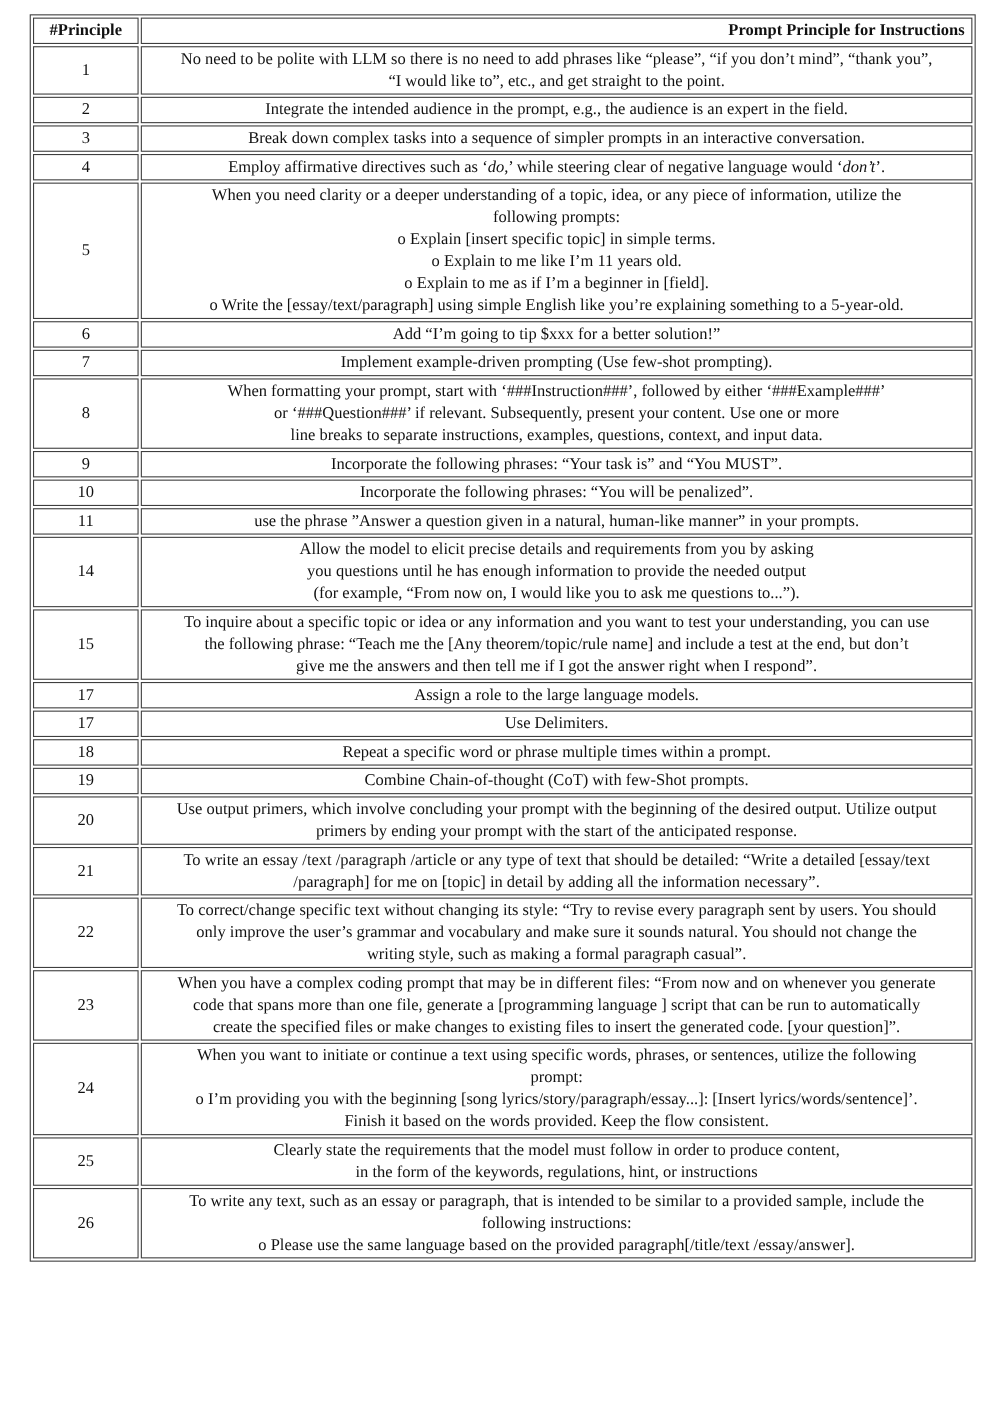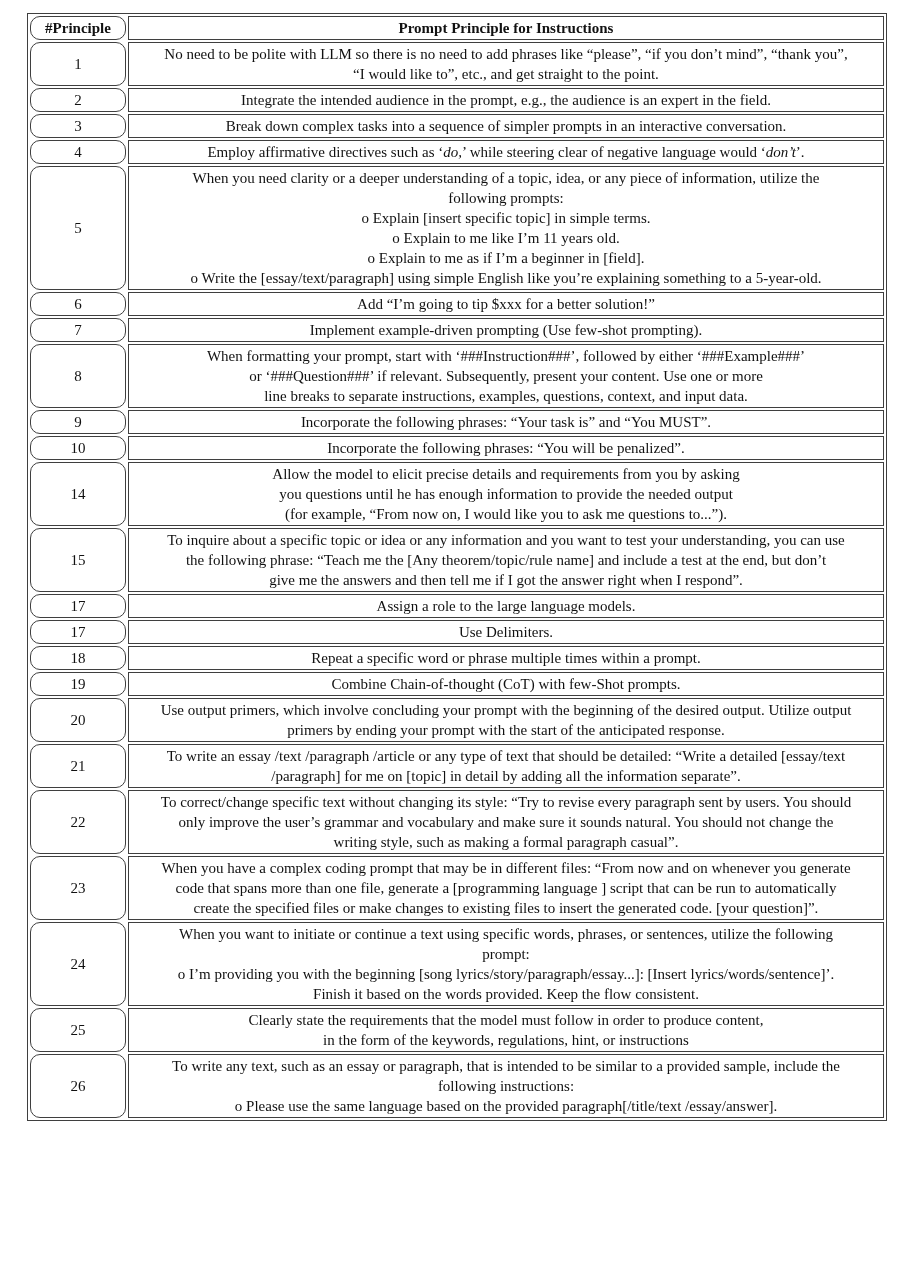--- a/index.html
+++ b/index.html
@@ -29,24 +29,23 @@
   table.principles td {
     border: 1px solid #3f3f3f;
     font-size: 15px;
     vertical-align: middle;
     background: #ffffff;
   }
   th.num, td.num {
     width: 90px;
     text-align: center;
     padding: 1px 2px;
-    border-radius: 10px;
   }
   th.desc-h {
-    text-align: center;
+    text-align: right;
     padding: 1px 6px;
     margin-left: 44px;
   }
   th {
     font-weight: bold;
     line-height: 20px;
   }
   td.desc {
     text-align: center;
     padding: 1px 9px;
@@ -133,20 +132,26 @@
             <div class="line">Incorporate the following phrases: “Your task is” and “You MUST”.</div>
           </td>
         </tr>
         <tr>
           <td class="num">10</td>
           <td class="desc">
             <div class="line">Incorporate the following phrases: “You will be penalized”.</div>
           </td>
         </tr>
         <tr>
+          <td class="num">11</td>
+          <td class="desc">
+            <div class="line">use the phrase ”Answer a question given in a natural, human-like manner” in your prompts.</div>
+          </td>
+        </tr>
+        <tr>
           <td class="num">14</td>
           <td class="desc">
             <div class="line">Allow the model to elicit precise details and requirements from you by asking</div>
             <div class="line">you questions until he has enough information to provide the needed output</div>
             <div class="line">(for example, “From now on, I would like you to ask me questions to...”).</div>
           </td>
         </tr>
         <tr>
           <td class="num">15</td>
           <td class="desc">
@@ -183,21 +188,21 @@
           <td class="num">20</td>
           <td class="desc">
             <div class="line">Use output primers, which involve concluding your prompt with the beginning of the desired output. Utilize output</div>
             <div class="line">primers by ending your prompt with the start of the anticipated response.</div>
           </td>
         </tr>
         <tr>
           <td class="num">21</td>
           <td class="desc">
             <div class="line">To write an essay /text /paragraph /article or any type of text that should be detailed: “Write a detailed [essay/text</div>
-            <div class="line">/paragraph] for me on [topic] in detail by adding all the information separate”.</div>
+            <div class="line">/paragraph] for me on [topic] in detail by adding all the information necessary”.</div>
           </td>
         </tr>
         <tr>
           <td class="num">22</td>
           <td class="desc">
             <div class="line">To correct/change specific text without changing its style: “Try to revise every paragraph sent by users. You should</div>
             <div class="line">only improve the user’s grammar and vocabulary and make sure it sounds natural. You should not change the</div>
             <div class="line">writing style, such as making a formal paragraph casual”.</div>
           </td>
         </tr>

